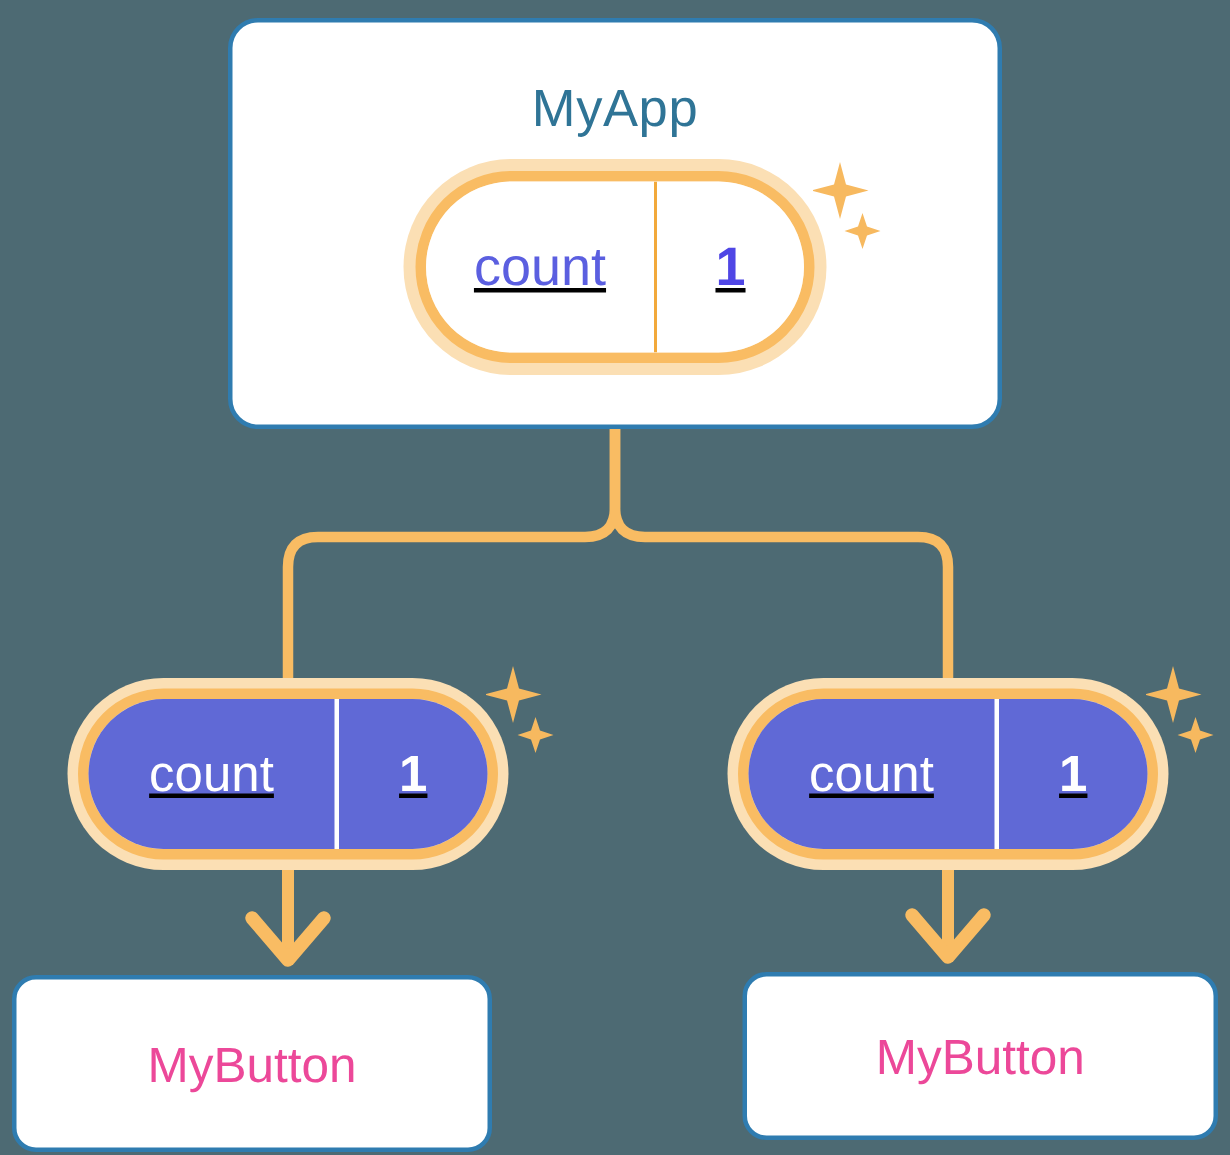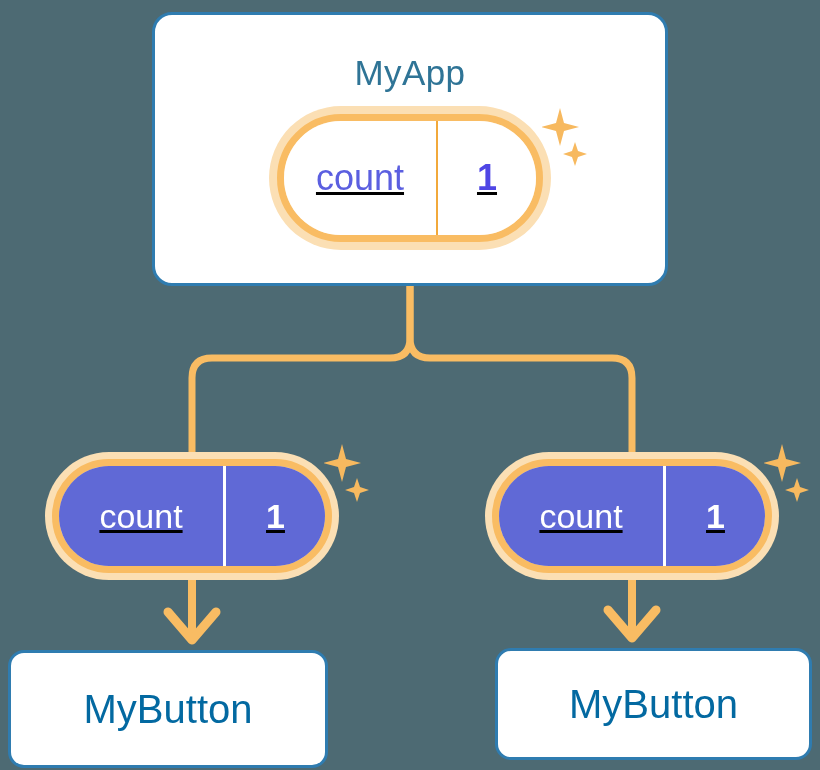--- a/index.html
+++ b/index.html
@@ -69,22 +69,22 @@
     border-radius: 16px;
     box-sizing: border-box;
     z-index: 2;
     display: flex;
     align-items: center;
     justify-content: center;
   }
   .leafbox-left  { left: 8px;   top: 650px; width: 320px; height: 118px; }
   .leafbox-right { left: 495px; top: 648px; width: 317px; height: 112px; }
   .leafbox-label {
-    color: #0369a1;
-    font-size: 40px;
+    color: #ec4899;
+    font-size: 33px;
     line-height: 1;
   }
 
   
   .pill-wrap {
     position: absolute;
     z-index: 3;
   }
   .pill {
     position: relative;

